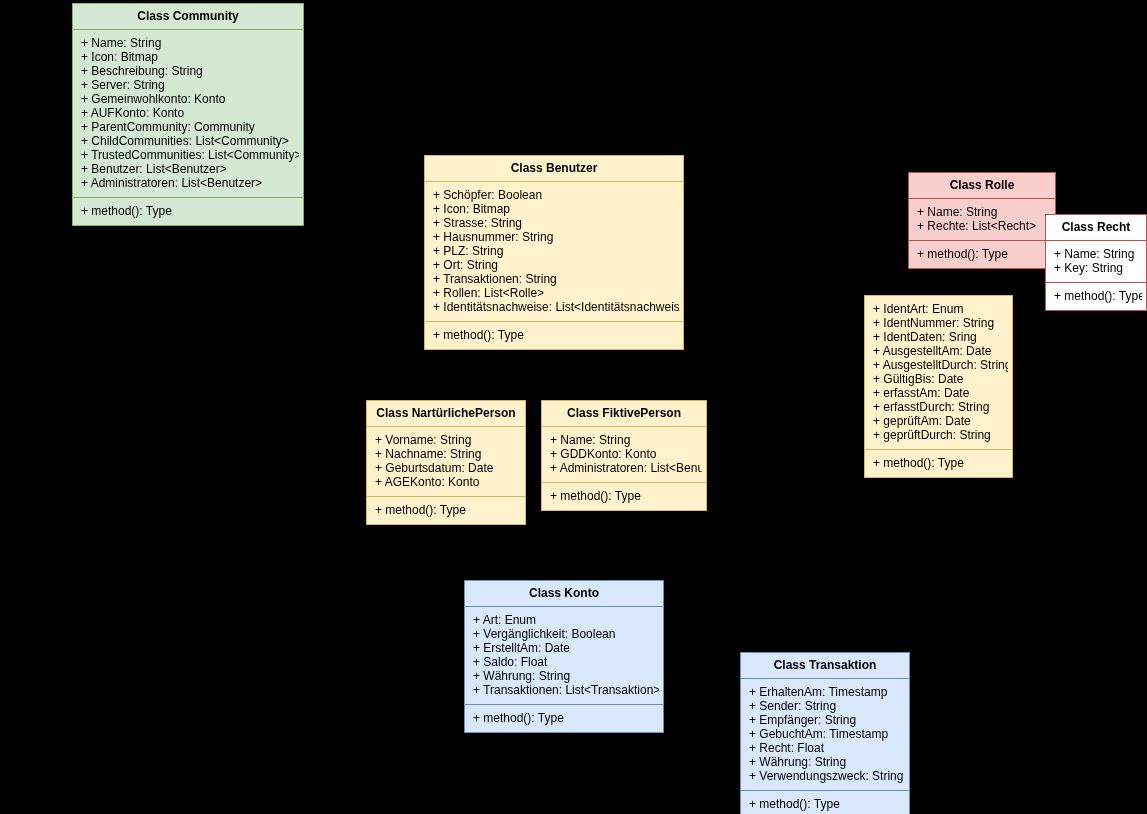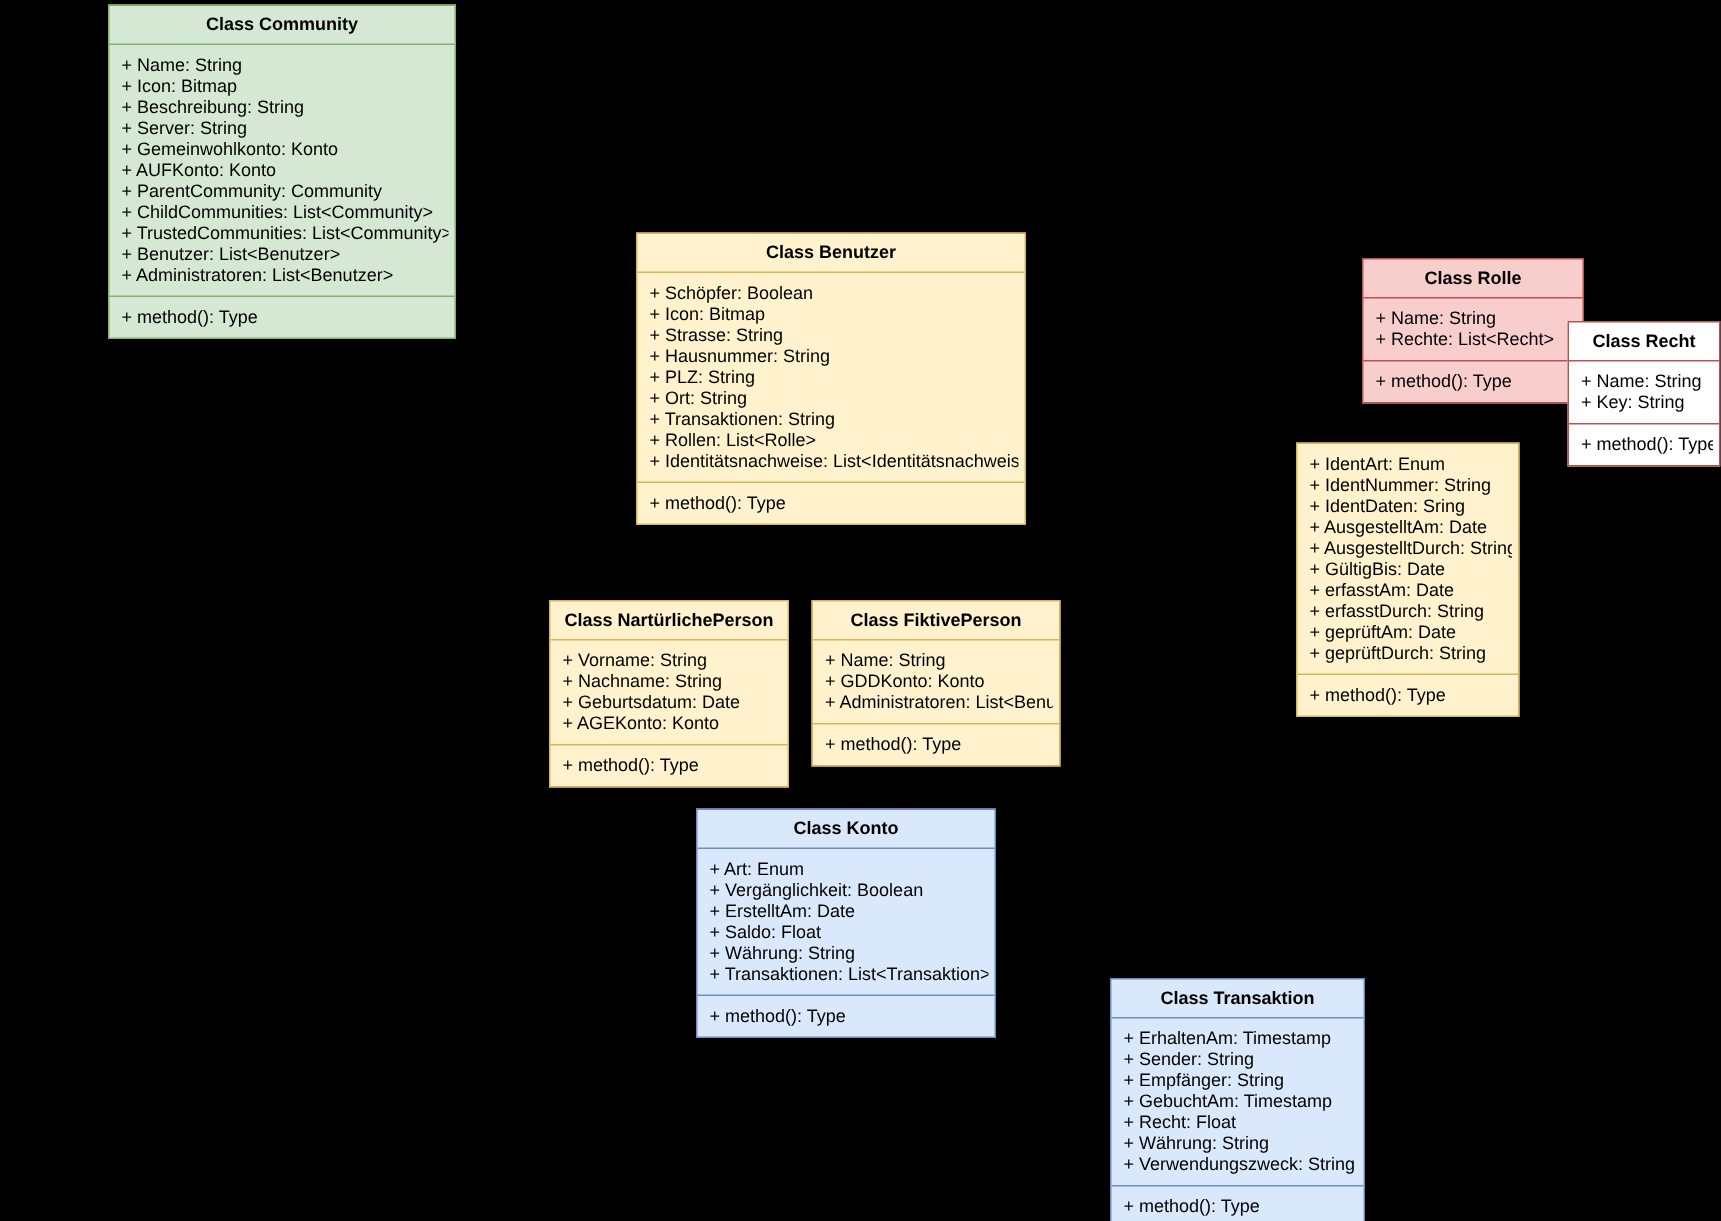--- a/index.html
+++ b/index.html
@@ -144,21 +144,21 @@
       <div class="uml-title" style="border-color: rgb(214, 182, 86);">Class FiktivePerson</div>
       <div class="uml-section">
         <div class="uml-row">+ Name: String</div>
         <div class="uml-row">+ GDDKonto: Konto</div>
         <div class="uml-row">+ Administratoren: List&lt;Benutzer&gt;</div>
       </div>
       <div class="uml-section uml-methods" style="border-color: rgb(214, 182, 86);">
         <div class="uml-row">+ method(): Type</div>
       </div>
     </div>
-    <div class="uml-class" style="left: 464px; top: 539px; width: 200px; background: rgb(218, 232, 252); border-color: rgb(108, 142, 191);">
+    <div class="uml-class" style="left: 464px; top: 580px; width: 200px; background: rgb(218, 232, 252); border-color: rgb(108, 142, 191);">
       <div class="uml-title" style="border-color: rgb(108, 142, 191);">Class Konto</div>
       <div class="uml-section">
         <div class="uml-row">+ Art: Enum</div>
         <div class="uml-row">+ Vergänglichkeit: Boolean</div>
         <div class="uml-row">+ ErstelltAm: Date</div>
         <div class="uml-row">+ Saldo: Float</div>
         <div class="uml-row">+ Währung: String</div>
         <div class="uml-row">+ Transaktionen: List&lt;Transaktion&gt;</div>
       </div>
       <div class="uml-section uml-methods" style="border-color: rgb(108, 142, 191);">

